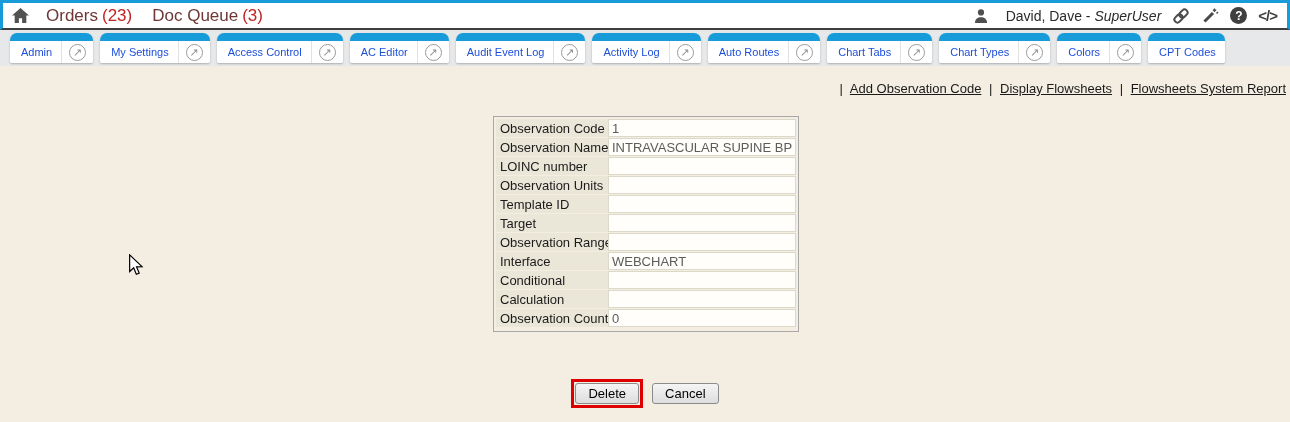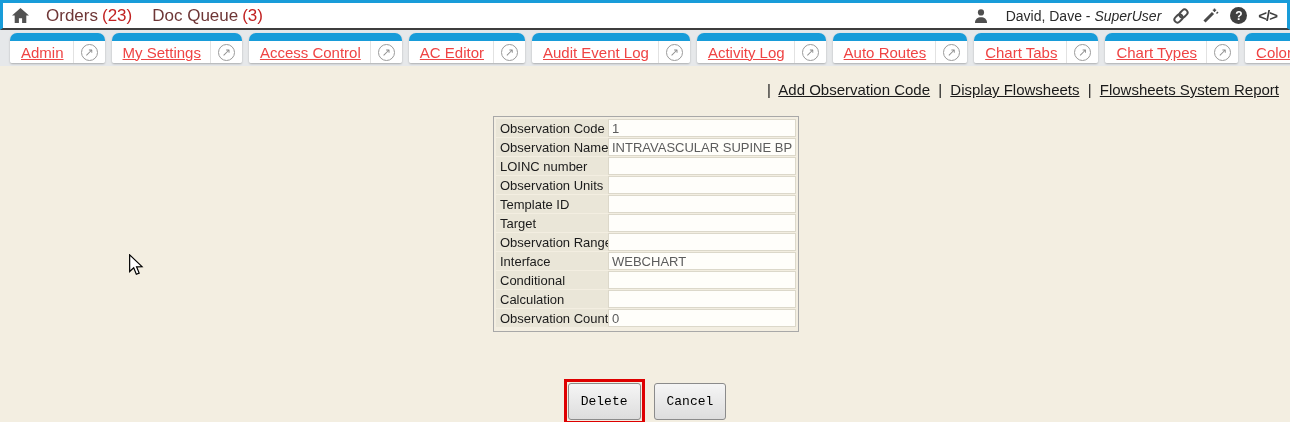--- a/index.html
+++ b/index.html
@@ -41,47 +41,47 @@
     height:36px;background:#e6e8ea;display:flex;align-items:center;
     gap:7px;padding:3px 6px 3px 10px;
   }
   .tab{
     height:30px;display:flex;flex-direction:column;flex:0 0 auto;
     border-radius:7px 7px 2px 2px;overflow:hidden;cursor:pointer;
     box-shadow:0 1px 2px rgba(0,0,0,.25);
   }
   .tab-cap{height:8px;background:var(--blue);}
   .tab-body{flex:1;background:#fff;display:flex;align-items:center;padding-left:11px;}
-  .tab-label{font-size:15px;color:#ef4444;margin-right:9px;white-space:nowrap;text-decoration:underline;}
+  .tab-label{font-size:11px;color:#1d4ed8;margin-right:9px;white-space:nowrap;}
   .tab-iconwrap{border-left:1px solid #e2e2e2;align-self:stretch;display:flex;
     align-items:center;padding:0 7px;}
   .tab-circle{width:17px;height:17px;border:1px solid #9a9a9a;border-radius:50%;
     color:#8f8f8f;font-size:11px;line-height:15px;text-align:center;}
   
   .content{position:relative;height:356px;background:var(--cream);}
-  .quicklinks{position:absolute;top:15px;right:11px;font-size:15px;color:#1a1a1a;white-space:nowrap;}
+  .quicklinks{position:absolute;top:15px;right:4px;font-size:13px;color:#1a1a1a;white-space:nowrap;}
   .quicklinks a{color:#1a1a1a;text-decoration:underline;cursor:pointer;}
   .qsep{margin:0 4px;}
   fieldset.delform{
     position:absolute;left:493px;top:50px;width:304px;margin:0;
     border:1px solid #a8a8a8;padding:2px 2px 4px 2px;
   }
   fieldset.delform legend{
     color:#55801c;font-weight:bold;font-size:15px;padding:0 4px;margin-left:0;
   }
   .frow{display:flex;margin-bottom:1px;height:18px;text-align:center;}
   .flabel{width:112px;background:var(--beige);font-size:13px;color:#1b1b1b;
     padding:0 2px 0 4px;display:flex;align-items:center;white-space:nowrap;flex:0 0 auto;}
   .fvalue{flex:1;background:#fffefa;border:1px solid #dcd8ca;font-size:13px;color:#5c5c5c;
     padding:0 3px;display:flex;align-items:center;white-space:nowrap;overflow:hidden;}
   .btnrow{position:absolute;left:493px;top:313px;width:304px;display:flex;
     justify-content:center;align-items:center;}
   .ui-btn{
-    font-family:Liberation Mono, monospace;font-size:13px;color:#000;
-    padding:10px 12px;background:linear-gradient(#f5f5f5,#dddddd);
+    font-family:Liberation Sans, sans-serif;font-size:13px;color:#000;
+    padding:2px 12px;background:linear-gradient(#f5f5f5,#dddddd);
     border:1px solid #8b8b8b;border-radius:3px;cursor:pointer;
   }
   .annotation{border:3px solid #de0000;padding:1px;display:inline-block;line-height:0;}
   .cancel-wrap{margin-left:9px;display:inline-block;line-height:0;}
   .cursor{position:absolute;left:128px;top:188px;pointer-events:none;}
 </style>
 </head>
 <body>
 
 <div class="topbar">

